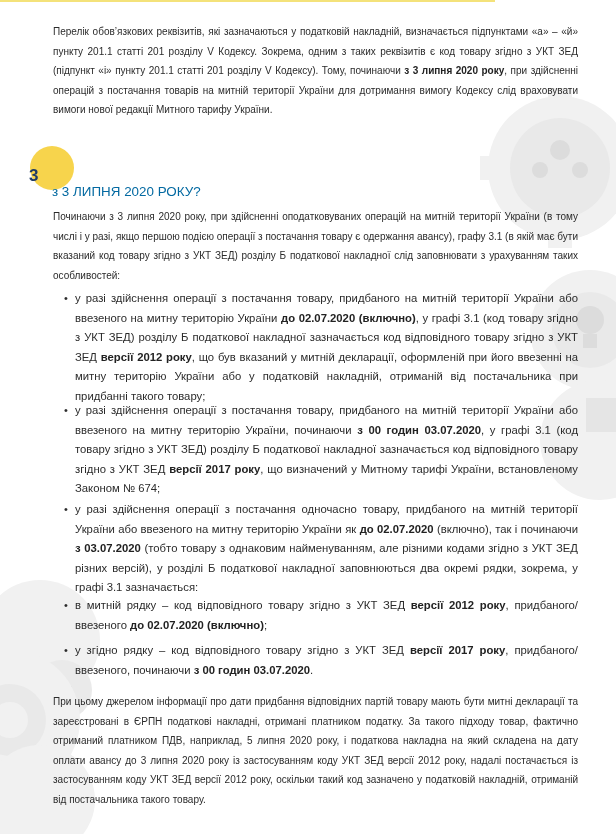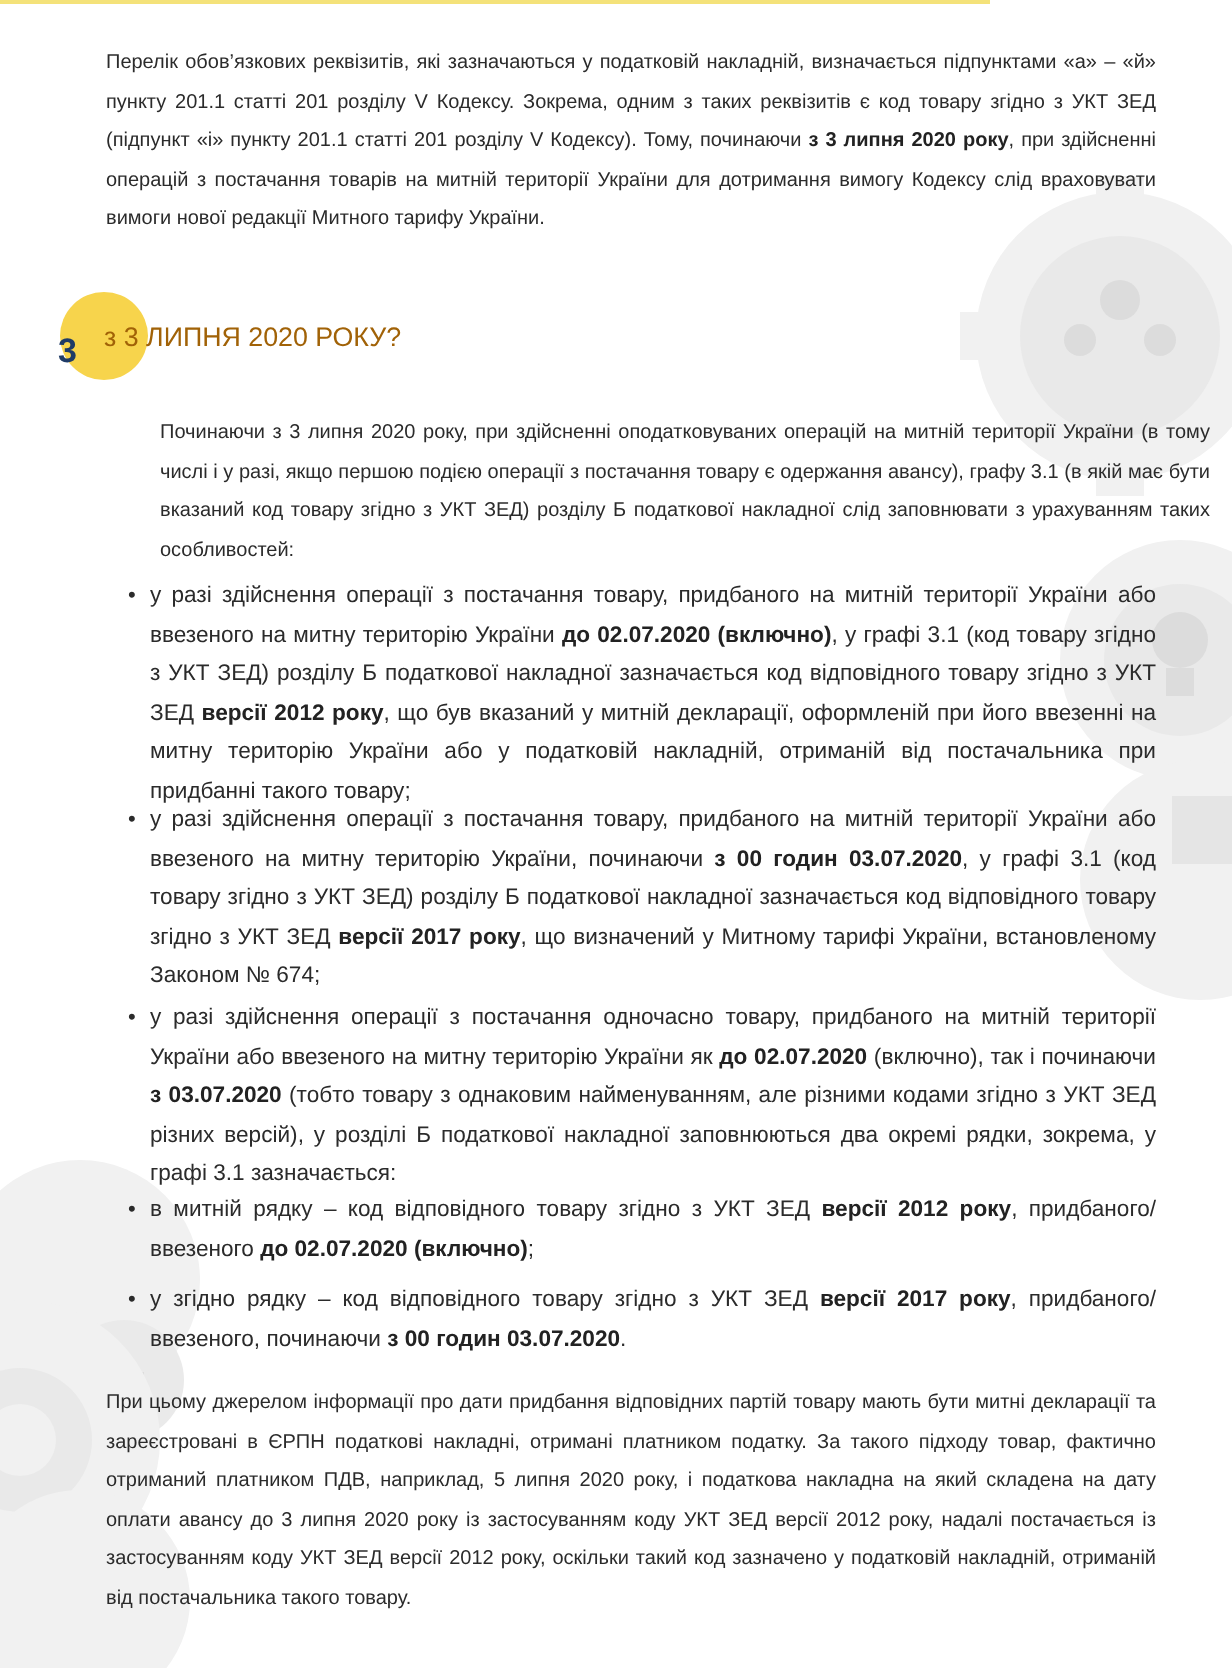--- a/index.html
+++ b/index.html
@@ -26,21 +26,21 @@
   .badge-num {
     position: absolute; left: 9px; top: 26px; font-size: 17px; font-weight: bold;
     color: #1f3b66;
   }
   .title1 {
     position: absolute; left: 42px; top: 12px; font-size: 13.4px; color: #1f3b66;
     white-space: nowrap; letter-spacing: 0.1px;
   }
   .title1 b { color: #1f3b66; }
   .title2 {
-    position: absolute; left: 32px; top: 21px; font-size: 13.4px; color: #a16207; white-space: nowrap;
+    position: absolute; left: 32px; top: 44px; font-size: 13.4px; color: #0369a1; white-space: nowrap;
   }
   .bullet {
     position: absolute; left: 75px; width: 503px;
     font-size: 11.3px; line-height: 19.6px; text-align: justify;
   }
   .dot {
     position: absolute; left: -11px; top: 0; font-size: 11px; color: #2b2b2b;
   }
 </style>
 </head>
@@ -91,21 +91,21 @@
   <p class="para" style="top:22px;">
     <span>Перелік обов’язкових реквізитів, які зазначаються у податковій накладній, визначається підпунктами «а» – «й» пункту 201.1 статті 201 розділу V Кодексу. Зокрема, одним з таких реквізитів є код товару згідно з УКТ ЗЕД (підпункт «і» пункту 201.1 статті 201 розділу V Кодексу). Тому, починаючи </span><b>з 3 липня 2020 року</b><span>, при здійсненні операцій з постачання товарів на митній території України для дотримання вимогу Кодексу слід враховувати вимоги нової редакції Митного тарифу України.</span>
   </p>
 
   <div class="section-head">
     <div class="badge-circle"></div>
     <div class="badge-num">3</div>
     <div class="title2">з 3 ЛИПНЯ 2020 РОКУ?</div>
   </div>
 
-  <p class="para" style="top:207px;margin-left:27px;">Починаючи з 3 липня 2020 року, при здійсненні оподатковуваних операцій на митній території України (в тому числі і у разі, якщо першою подією операції з постачання товару є одержання авансу), графу 3.1 (в якій має бути вказаний код товару згідно з УКТ ЗЕД) розділу Б податкової накладної слід заповнювати з урахуванням таких особливостей:</p>
+  <p class="para" style="top:207px;">Починаючи з 3 липня 2020 року, при здійсненні оподатковуваних операцій на митній території України (в тому числі і у разі, якщо першою подією операції з постачання товару є одержання авансу), графу 3.1 (в якій має бути вказаний код товару згідно з УКТ ЗЕД) розділу Б податкової накладної слід заповнювати з урахуванням таких особливостей:</p>
 
   <div class="bullet" style="top:289px;">
     <span class="dot">•</span>
     <span> у разі здійснення операції з постачання товару, придбаного на митній території України або ввезеного на митну територію України </span><b>до 02.07.2020 (включно)</b><span>, у графі 3.1 (код товару згідно з УКТ ЗЕД) розділу Б податкової накладної зазначається код відповідного товару згідно з УКТ ЗЕД </span><b>версії 2012 року</b><span>, що був вказаний у митній декларації, оформленій при його ввезенні на митну територію України або у податковій накладній, отриманій від постачальника при придбанні такого товару;</span>
   </div>
 
   <div class="bullet" style="top:401px;">
     <span class="dot">•</span>
     <span>у разі здійснення операції з постачання товару, придбаного на митній території України або ввезеного на митну територію України, починаючи </span><b>з 00 годин 03.07.2020</b><span>, у графі 3.1 (код товару згідно з УКТ ЗЕД) розділу Б податкової накладної зазначається код відповідного товару згідно з УКТ ЗЕД </span><b>версії 2017 року</b><span>, що визначений у Митному тарифі України, встановленому Законом № 674;</span>
   </div>

